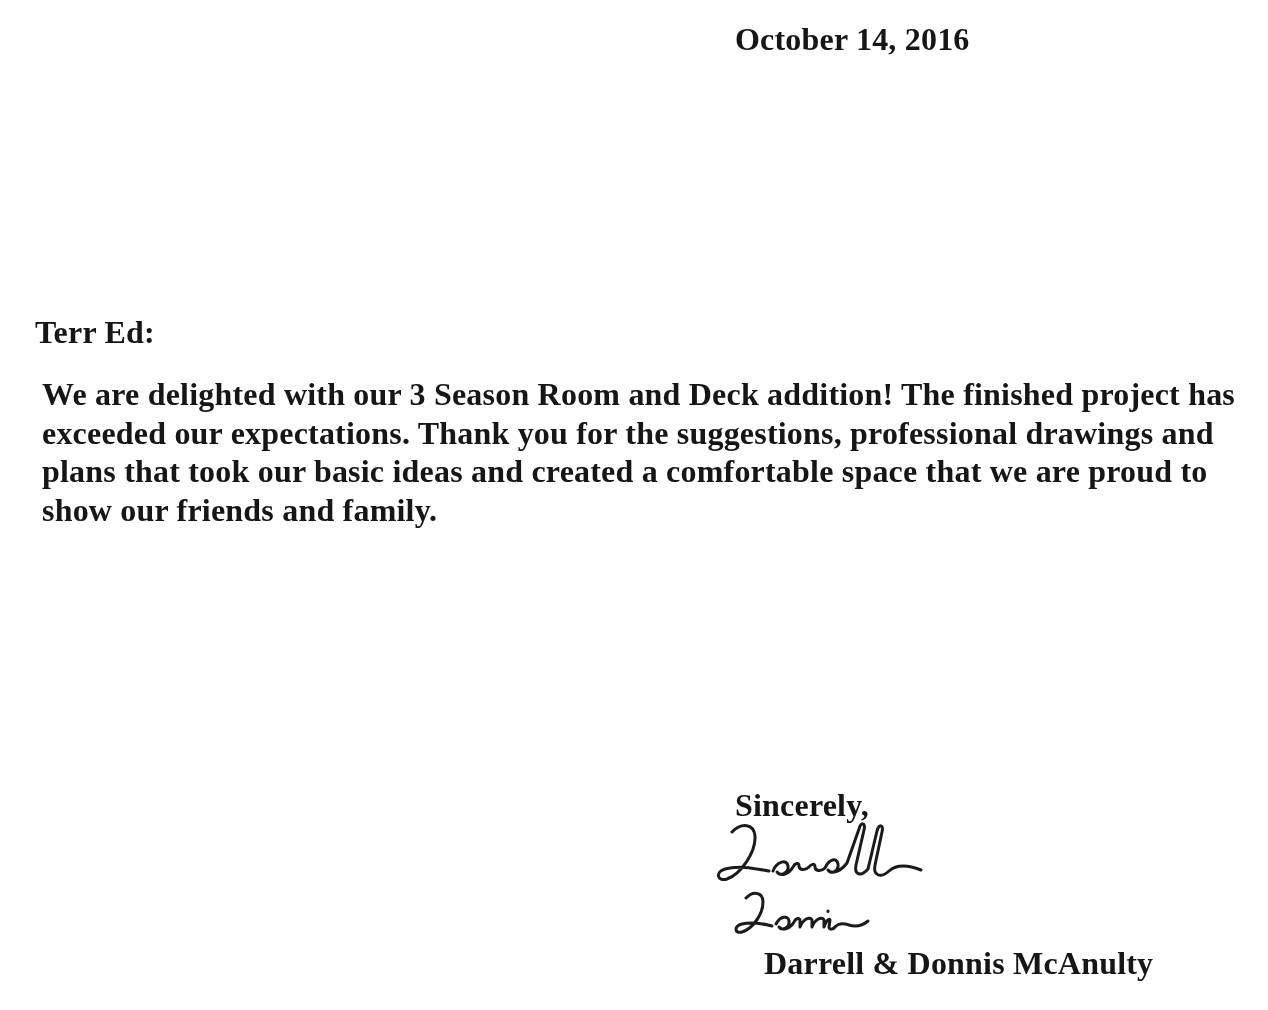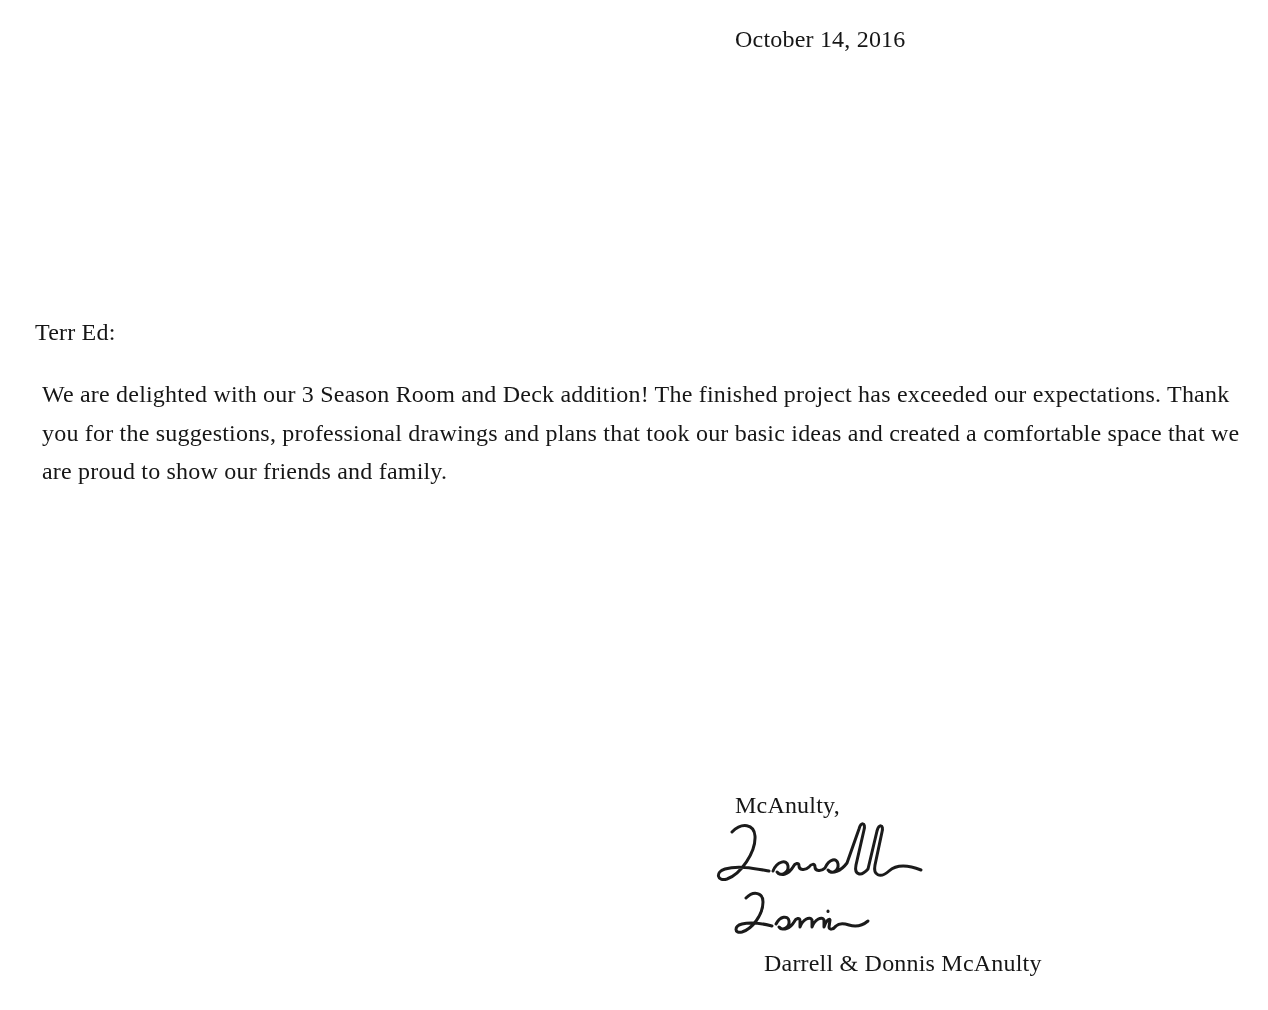--- a/index.html
+++ b/index.html
@@ -11,23 +11,24 @@
     position: relative;
     width: 1268px;
     height: 1010px;
     background: #ffffff;
     font-family: "Liberation Serif", serif;
     color: #161616;
     overflow: hidden;
   }
   .txt {
     position: absolute;
-    font-size: 24px;
+    font-size: 32px;
     line-height: 38.5px;
     letter-spacing: 0.2px;
+    font-weight: bold;
   }
   .date        { left: 735px; top: 20px; }
   .recipient   { left: 35px;  top: 163px; }
   .salutation  { left: 35px;  top: 313px; }
   .para        { margin: 7px; }
   .para1       { left: 35px;  top: 368px; width: 1205px; }
   .para2       { left: 35px;  top: 595px; width: 1190px; }
   .closing     { left: 735px; top: 786px; }
   .sig-darrell { position: absolute; left: 710px; top: 818px; }
   .sig-donnis  { position: absolute; left: 728px; top: 886px; }
@@ -46,21 +47,21 @@
 <div class="page">
 
   <div class="txt date">October 14, 2016</div>
 
 
   <div class="txt salutation">Terr Ed:</div>
 
   <p class="txt para para1">We are delighted with our 3 Season Room and Deck addition! The finished project has exceeded our expectations. Thank you for the suggestions, professional drawings and plans that took our basic ideas and created a comfortable space that we are proud to show our friends and family.</p>
 
 
-  <div class="txt closing">McAnulty,</div>
+  <div class="txt closing">Sincerely,</div>
 
   <svg class="signature sig-darrell" width="220" height="78" viewBox="0 0 220 78" role="img" aria-label="Darrell">
     <path d="M22,14 C32,4 44,6 45,18 C46,34 31,56 17,61 C7,64 5,54 15,51 C29,47 47,51 59,53"></path>
     <path d="M63,53 C67,43 77,41 78,48 C79,55 70,59 67,54 C71,59 79,56 83,49 C85,45 89,44 89,48 C89,52 95,53 99,49 C101,46 105,45 105,49 C105,53 111,54 115,50 C119,41 127,39 128,46 C129,53 121,57 118,52 C122,57 131,53 137,45 L149,11 C151,4 156,4 154,12 L146,47 C144,57 151,59 158,51 L167,13 C169,6 174,6 172,14 L165,47 C163,57 170,61 179,53 C187,46 198,47 211,52"></path>
   </svg>
 
   <svg class="signature sig-donnis" width="170" height="60" viewBox="0 0 170 60" role="img" aria-label="Donnis">
     <path d="M18,12 C26,4 35,7 35,16 C35,29 24,43 14,46 C6,48 6,40 14,38 C25,35 36,38 44,40"></path>
     <path d="M48,38 C52,30 60,29 61,35 C62,42 54,45 51,41 C55,45 62,43 66,36 C68,32 72,31 72,35 L72,41 C75,33 82,30 84,34 L84,41 C87,33 94,30 96,34 L96,41 C98,35 101,32 102,34 L101,41 C101,44 105,44 108,40 C110,38 115,37 121,39 C127,41 134,40 140,35"></path>
     <path d="M100,25 L100,25.5"></path>

